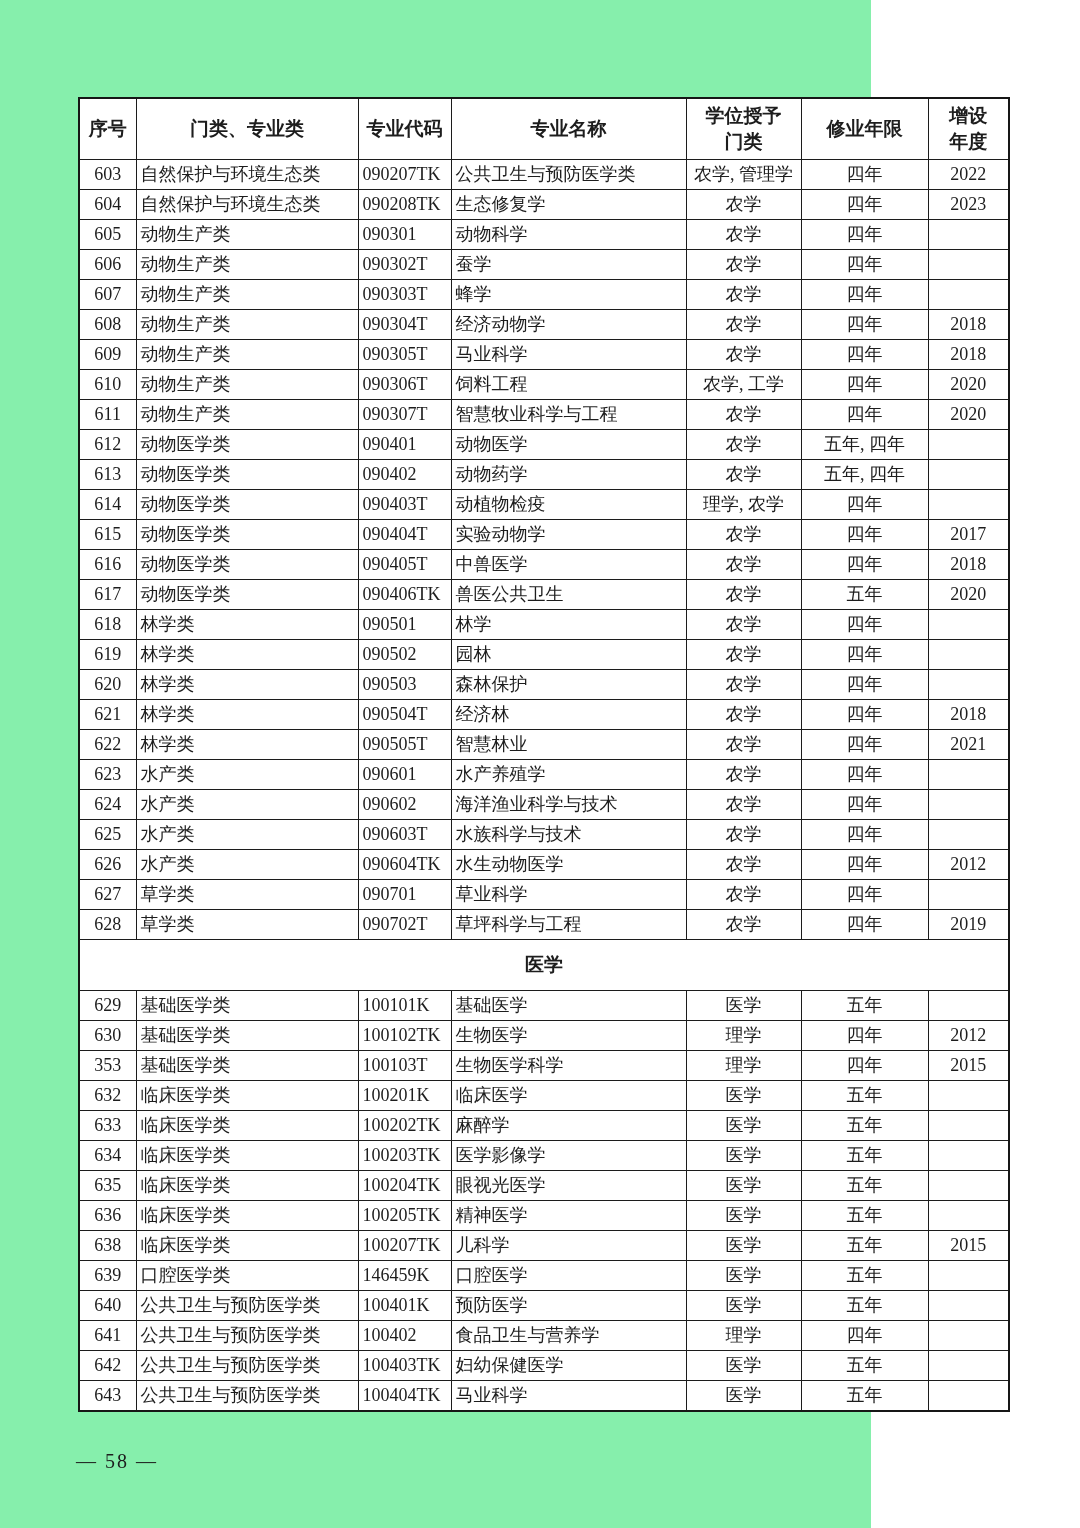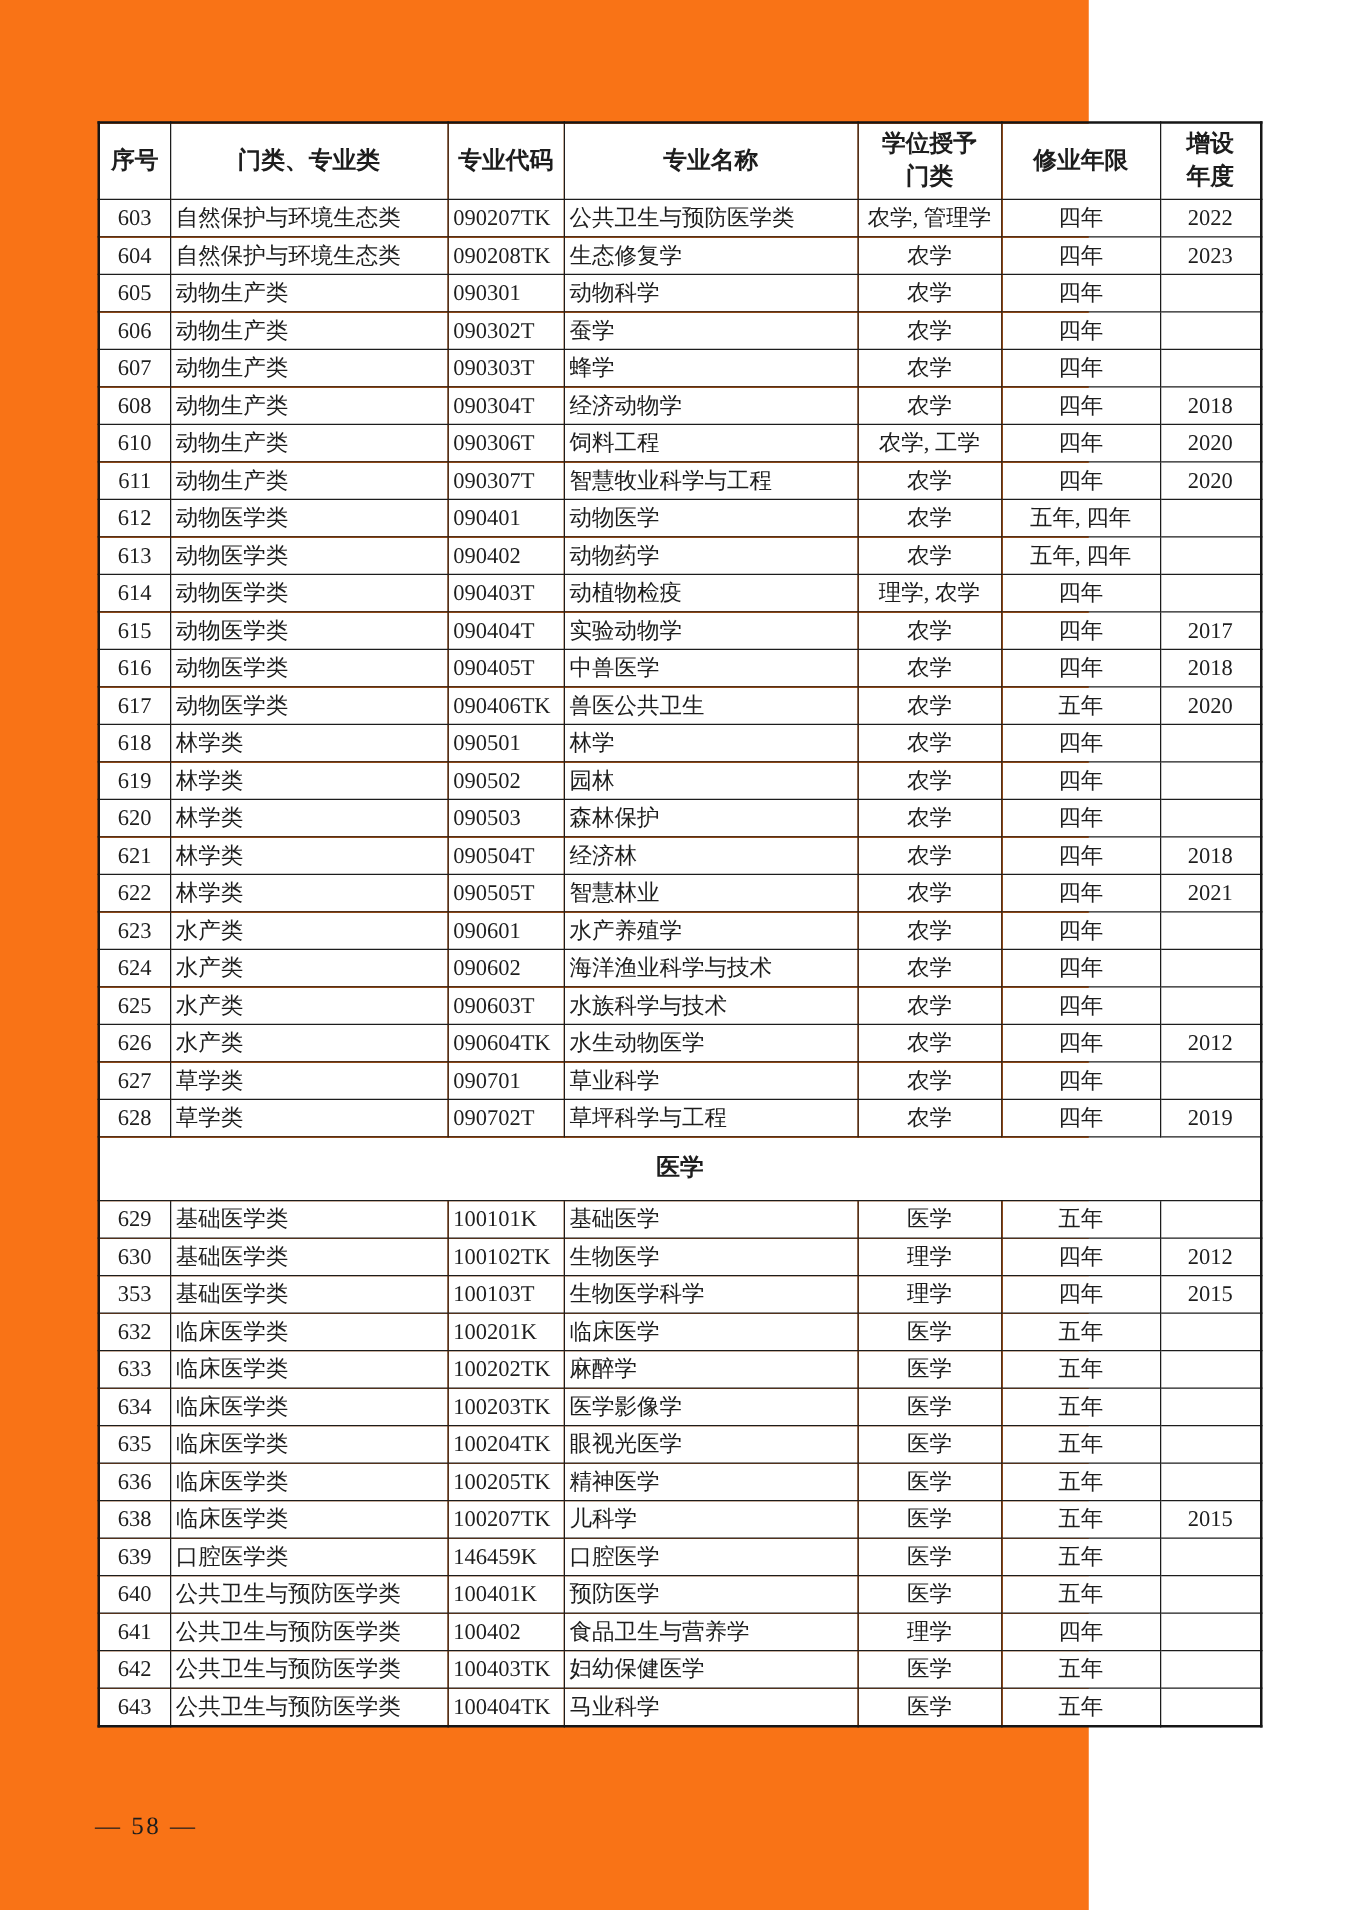--- a/index.html
+++ b/index.html
@@ -6,21 +6,21 @@
   body {
     width:1080px; height:1528px;
     font-family:"Liberation Serif","DejaVu Serif",serif;
     color:#1d1d1d;
     position:relative;
     -webkit-font-smoothing:antialiased;
   }
   .page {
     position:absolute; left:0; top:0;
     width:871px; height:1528px;
-    background:#f97316;
+    background:#86efac;
   }
   table.majors {
     position:absolute; left:78px; top:97px;
     width:930px;
     border-collapse:collapse;
     table-layout:fixed;
     border:2px solid #161616;
   }
   table.majors th, table.majors td {
     border:1px solid #1c1c1c;
@@ -134,20 +134,29 @@
         <tr>
           <td class="c-center">608</td>
           <td class="c-left">动物生产类</td>
           <td class="c-left">090304T</td>
           <td class="c-left">经济动物学</td>
           <td class="c-center">农学</td>
           <td class="c-center">四年</td>
           <td class="c-center">2018</td>
         </tr>
         <tr>
+          <td class="c-center">609</td>
+          <td class="c-left">动物生产类</td>
+          <td class="c-left">090305T</td>
+          <td class="c-left">马业科学</td>
+          <td class="c-center">农学</td>
+          <td class="c-center">四年</td>
+          <td class="c-center">2018</td>
+        </tr>
+        <tr>
           <td class="c-center">610</td>
           <td class="c-left">动物生产类</td>
           <td class="c-left">090306T</td>
           <td class="c-left">饲料工程</td>
           <td class="c-center">农学, 工学</td>
           <td class="c-center">四年</td>
           <td class="c-center">2020</td>
         </tr>
         <tr>
           <td class="c-center">611</td>

